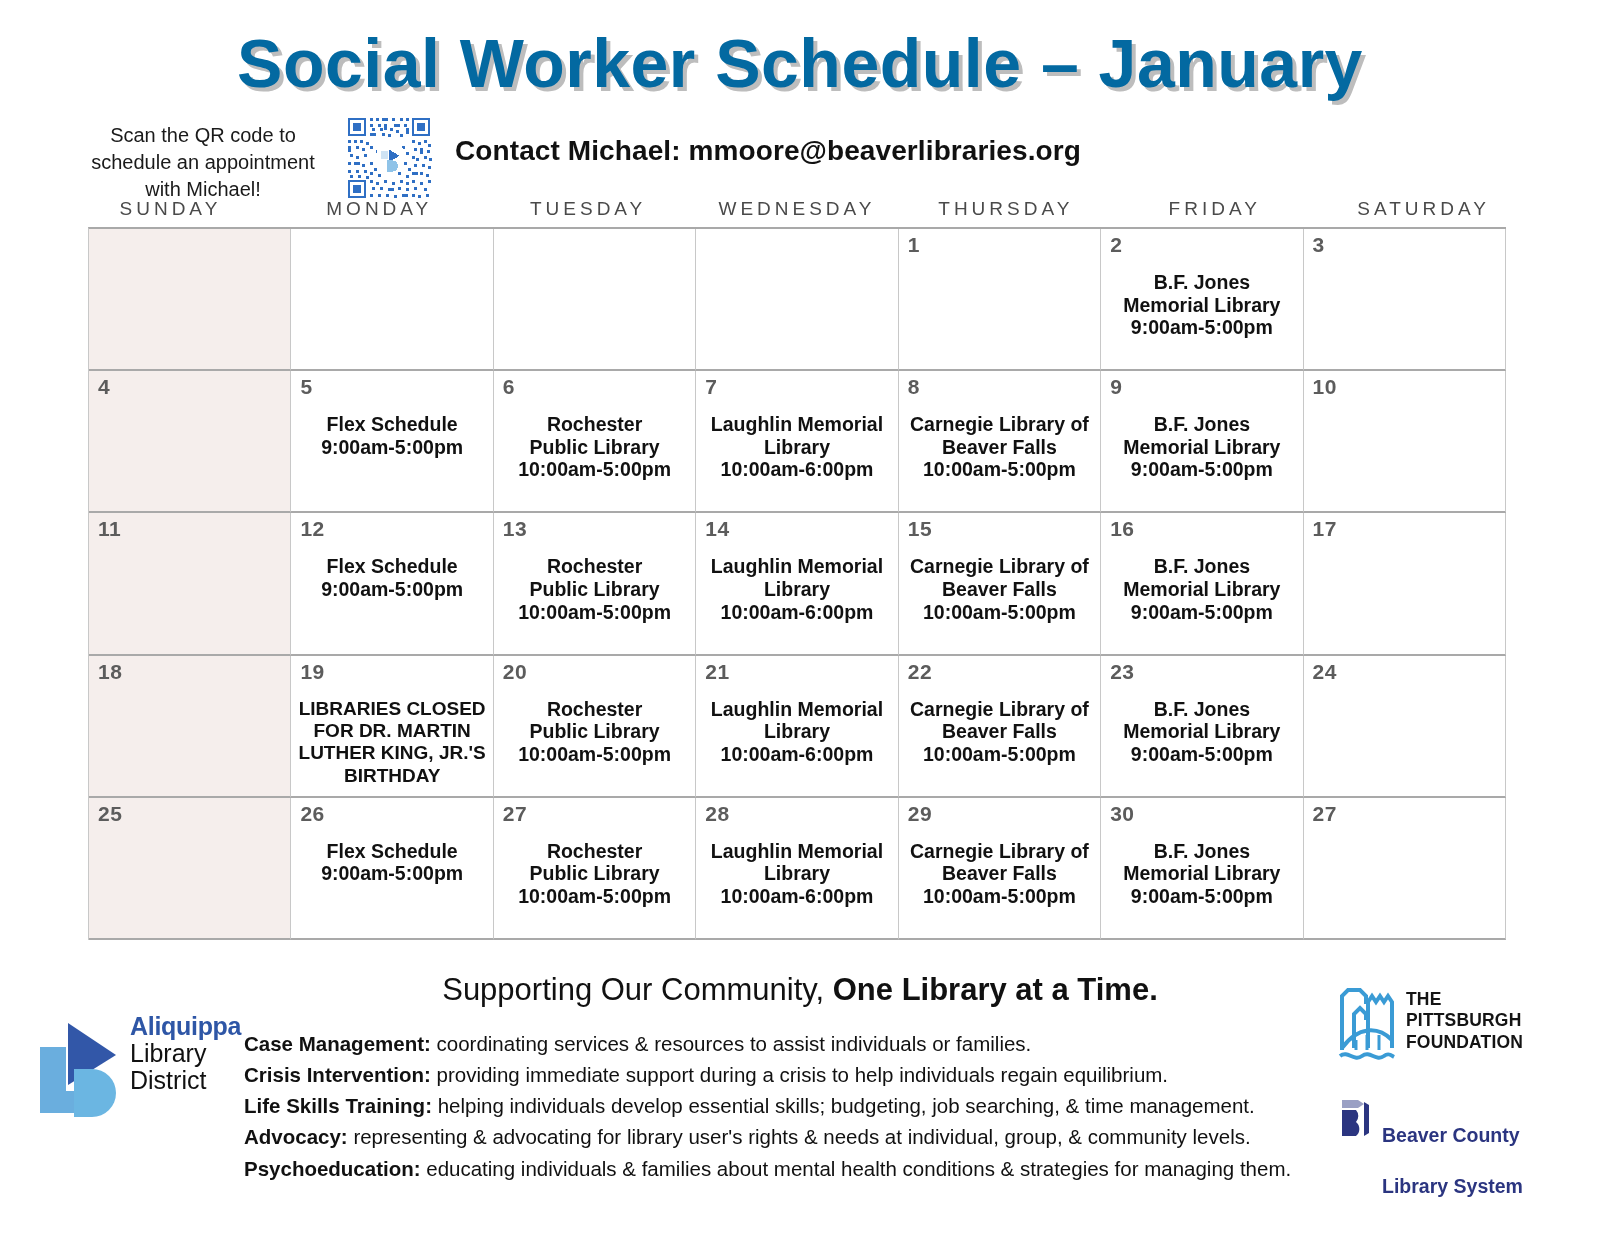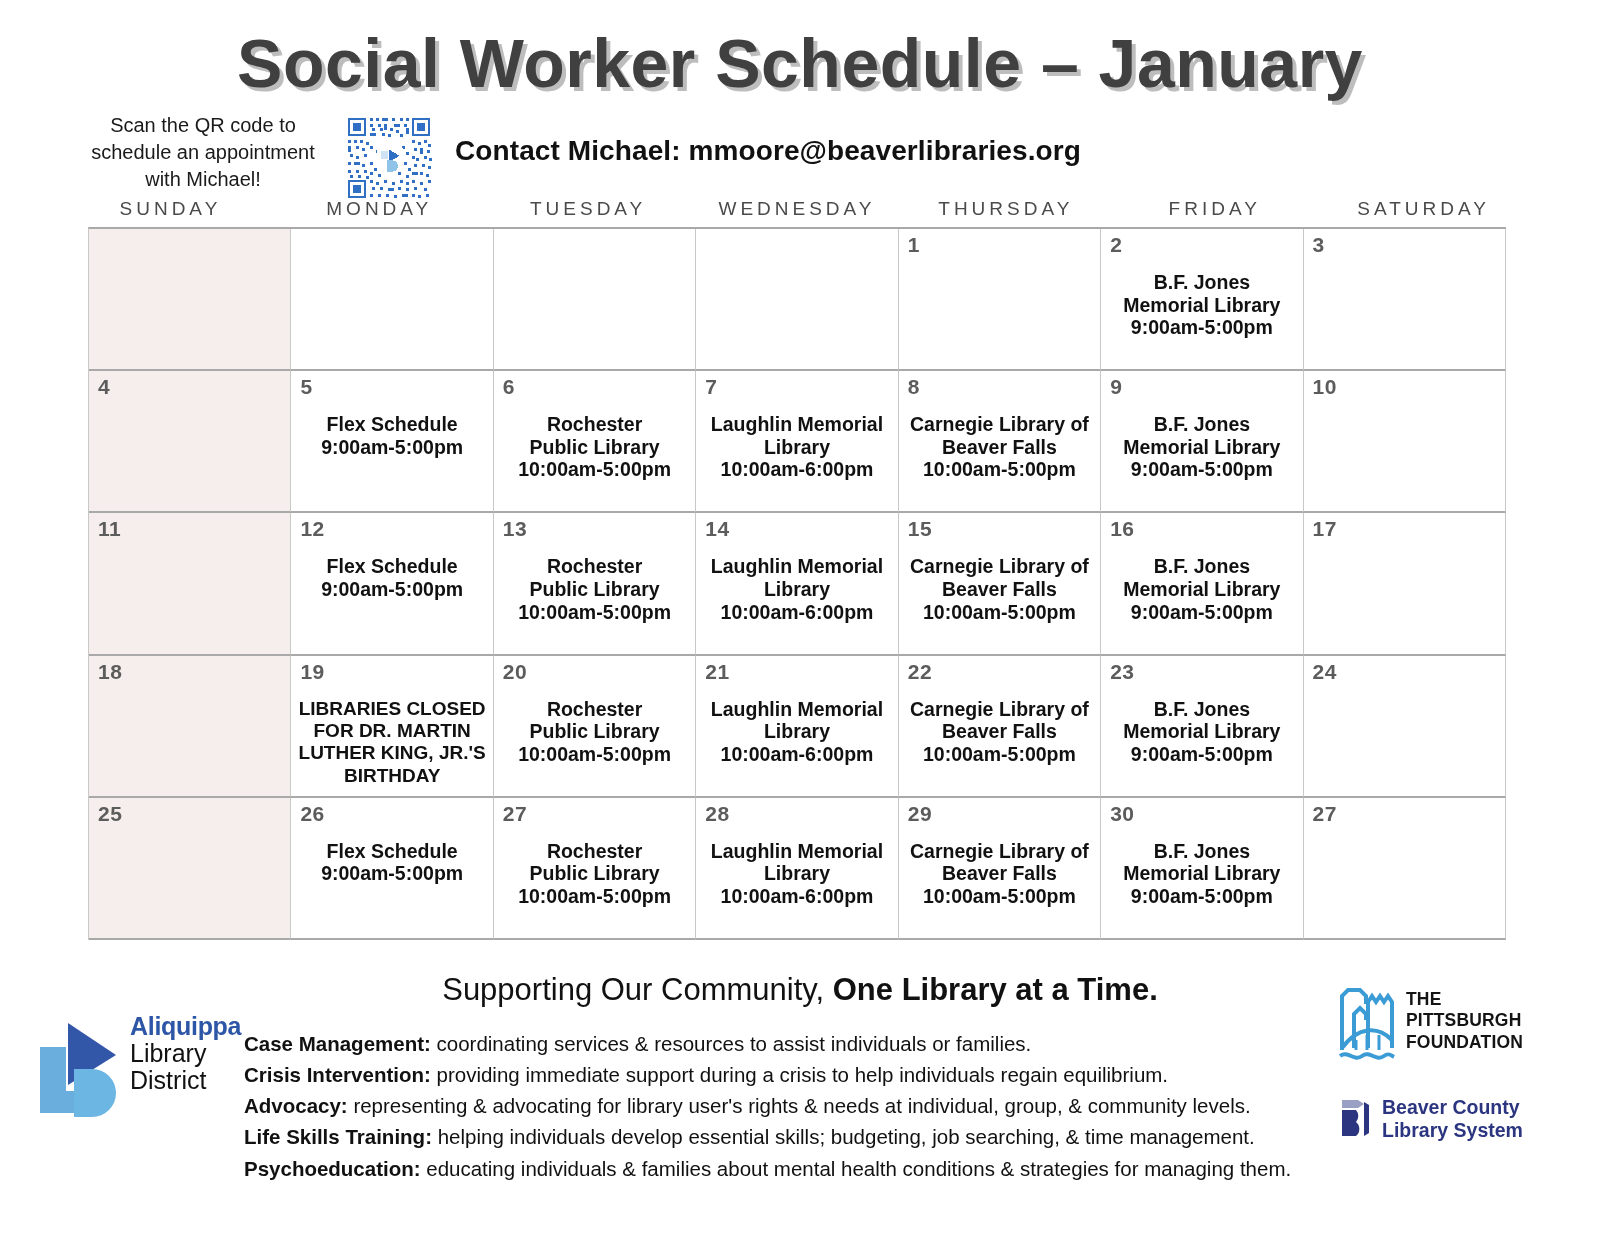--- a/index.html
+++ b/index.html
@@ -13,26 +13,26 @@
     position:relative;
   }
 
   
   .header { position:relative; height:200px; }
   .title {
     position:absolute; left:0; right:0; top:24px;
     text-align:center;
     font-size:68px; font-weight:bold;
     letter-spacing:0.5px;
-    color:#404040;
+    color:#0369a1;
     text-shadow:4px 4px 0 #bdbdbd;
     white-space:nowrap;
   }
   .qr-blurb {
-    position:absolute; left:72px; top:112px; width:262px;
+    position:absolute; left:72px; top:122px; width:262px;
     text-align:center;
     font-size:20px; line-height:1.35;
     color:#1a1a1a;
     font-weight:400;
   }
   .qr-box {
     position:absolute; left:344px; top:114px;
     width:90px; height:88px;
   }
   .qr-box svg { display:block; }
@@ -128,21 +128,21 @@
   
   .logo-tpf { position:absolute; left:1336px; top:980px; width:200px; height:92px; }
   .logo-tpf .mark { position:absolute; left:0; top:0; width:62px; height:86px; }
   .logo-tpf .words { position:absolute; left:70px; top:8px; }
   .logo-tpf .l { font-size:19px; font-weight:bold; color:#141414; line-height:1.12; letter-spacing:0.2px; transform:scaleX(0.92); transform-origin:left; }
 
   
   .logo-bcls { position:absolute; left:1338px; top:1094px; width:200px; height:56px; }
   .logo-bcls .mark { position:absolute; left:0; top:2px; width:40px; height:44px; }
   .logo-bcls .words { position:absolute; left:44px; top:2px; }
-  .logo-bcls .l { font-size:19.5px; font-weight:bold; color:#2b3580; line-height:1.18; }
+  .logo-bcls .l { font-size:19.5px; font-weight:bold; color:#2b3580; line-height:1.18;margin-top:28px; }
 </style>
 </head>
 <body>
 
 <div class="header">
   <div class="title">Social Worker Schedule – January</div>
 
   <div class="qr-blurb">
     <div>Scan the QR code to</div>
     <div>schedule an appointment</div>
@@ -443,22 +443,22 @@
     </div>
   </div>
 
 <div class="footer">
   <div class="tagline">
     <span>Supporting Our Community, </span><b>One Library at a Time.</b>
   </div>
   <div class="services">
       <div class="service"><b>Case Management:</b><span> coordinating services &amp; resources to assist individuals or families.</span></div>
       <div class="service"><b>Crisis Intervention:</b><span> providing immediate support during a crisis to help individuals regain equilibrium.</span></div>
+      <div class="service"><b>Life Skills Training:</b><span> helping individuals develop essential skills; budgeting, job searching, &amp; time management.</span></div>
       <div class="service"><b>Advocacy:</b><span> representing &amp; advocating for library user's rights &amp; needs at individual, group, &amp; community levels.</span></div>
-      <div class="service"><b>Life Skills Training:</b><span> helping individuals develop essential skills; budgeting, job searching, &amp; time management.</span></div>
       <div class="service"><b>Psychoeducation:</b><span> educating individuals &amp; families about mental health conditions &amp; strategies for managing them.</span></div>
     </div>
 </div>
 
 <div class="logo-aliquippa">
   <div class="mark">
     <svg width="84" height="108" viewBox="0 0 84 108">
       <path d="M2 36 h26 v44 h26 v22 H2 z" fill="#6aaede"></path>
       <path d="M30 12 L78 44 L30 74 z" fill="#3257a8"></path>
       <path d="M36 58 h18 a24 24 0 0 1 0 48 H36 z" fill="#6bb6e2"></path>

